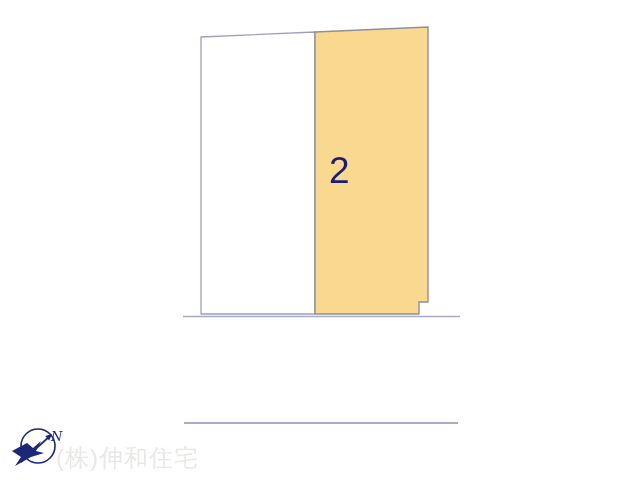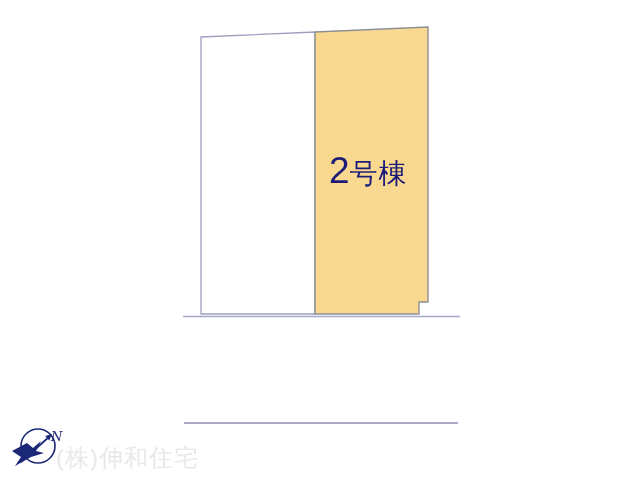--- a/index.html
+++ b/index.html
@@ -66,18 +66,17 @@
       <circle cx="38" cy="446" r="17" fill="none" stroke="#1B2878" stroke-width="1.6"></circle>
       <line x1="21" y1="462" x2="50" y2="436" stroke="#1B2878" stroke-width="1.7"></line>
       <polygon points="52,434 49.2,440.5 45.2,436.1" fill="#1B2878"></polygon>
       <path d="M12,451 L27,443 L33,448 L41,441 L36,451 L44,453 L31,457 L15,466 L21,457 Z" fill="#1B2878"></path>
       <text x="51" y="441" font-size="13" font-style="italic" font-family="DejaVu Serif, serif" fill="#1B2878">N</text>
     </g>
   </svg>
 
   <div class="lot-label">
     <span class="num">2</span>
-    <span class="suffix">号棟</span>
   </div>
 
   <div class="watermark">(株)伸和住宅</div>
 
 </div>
 
 </body></html>

